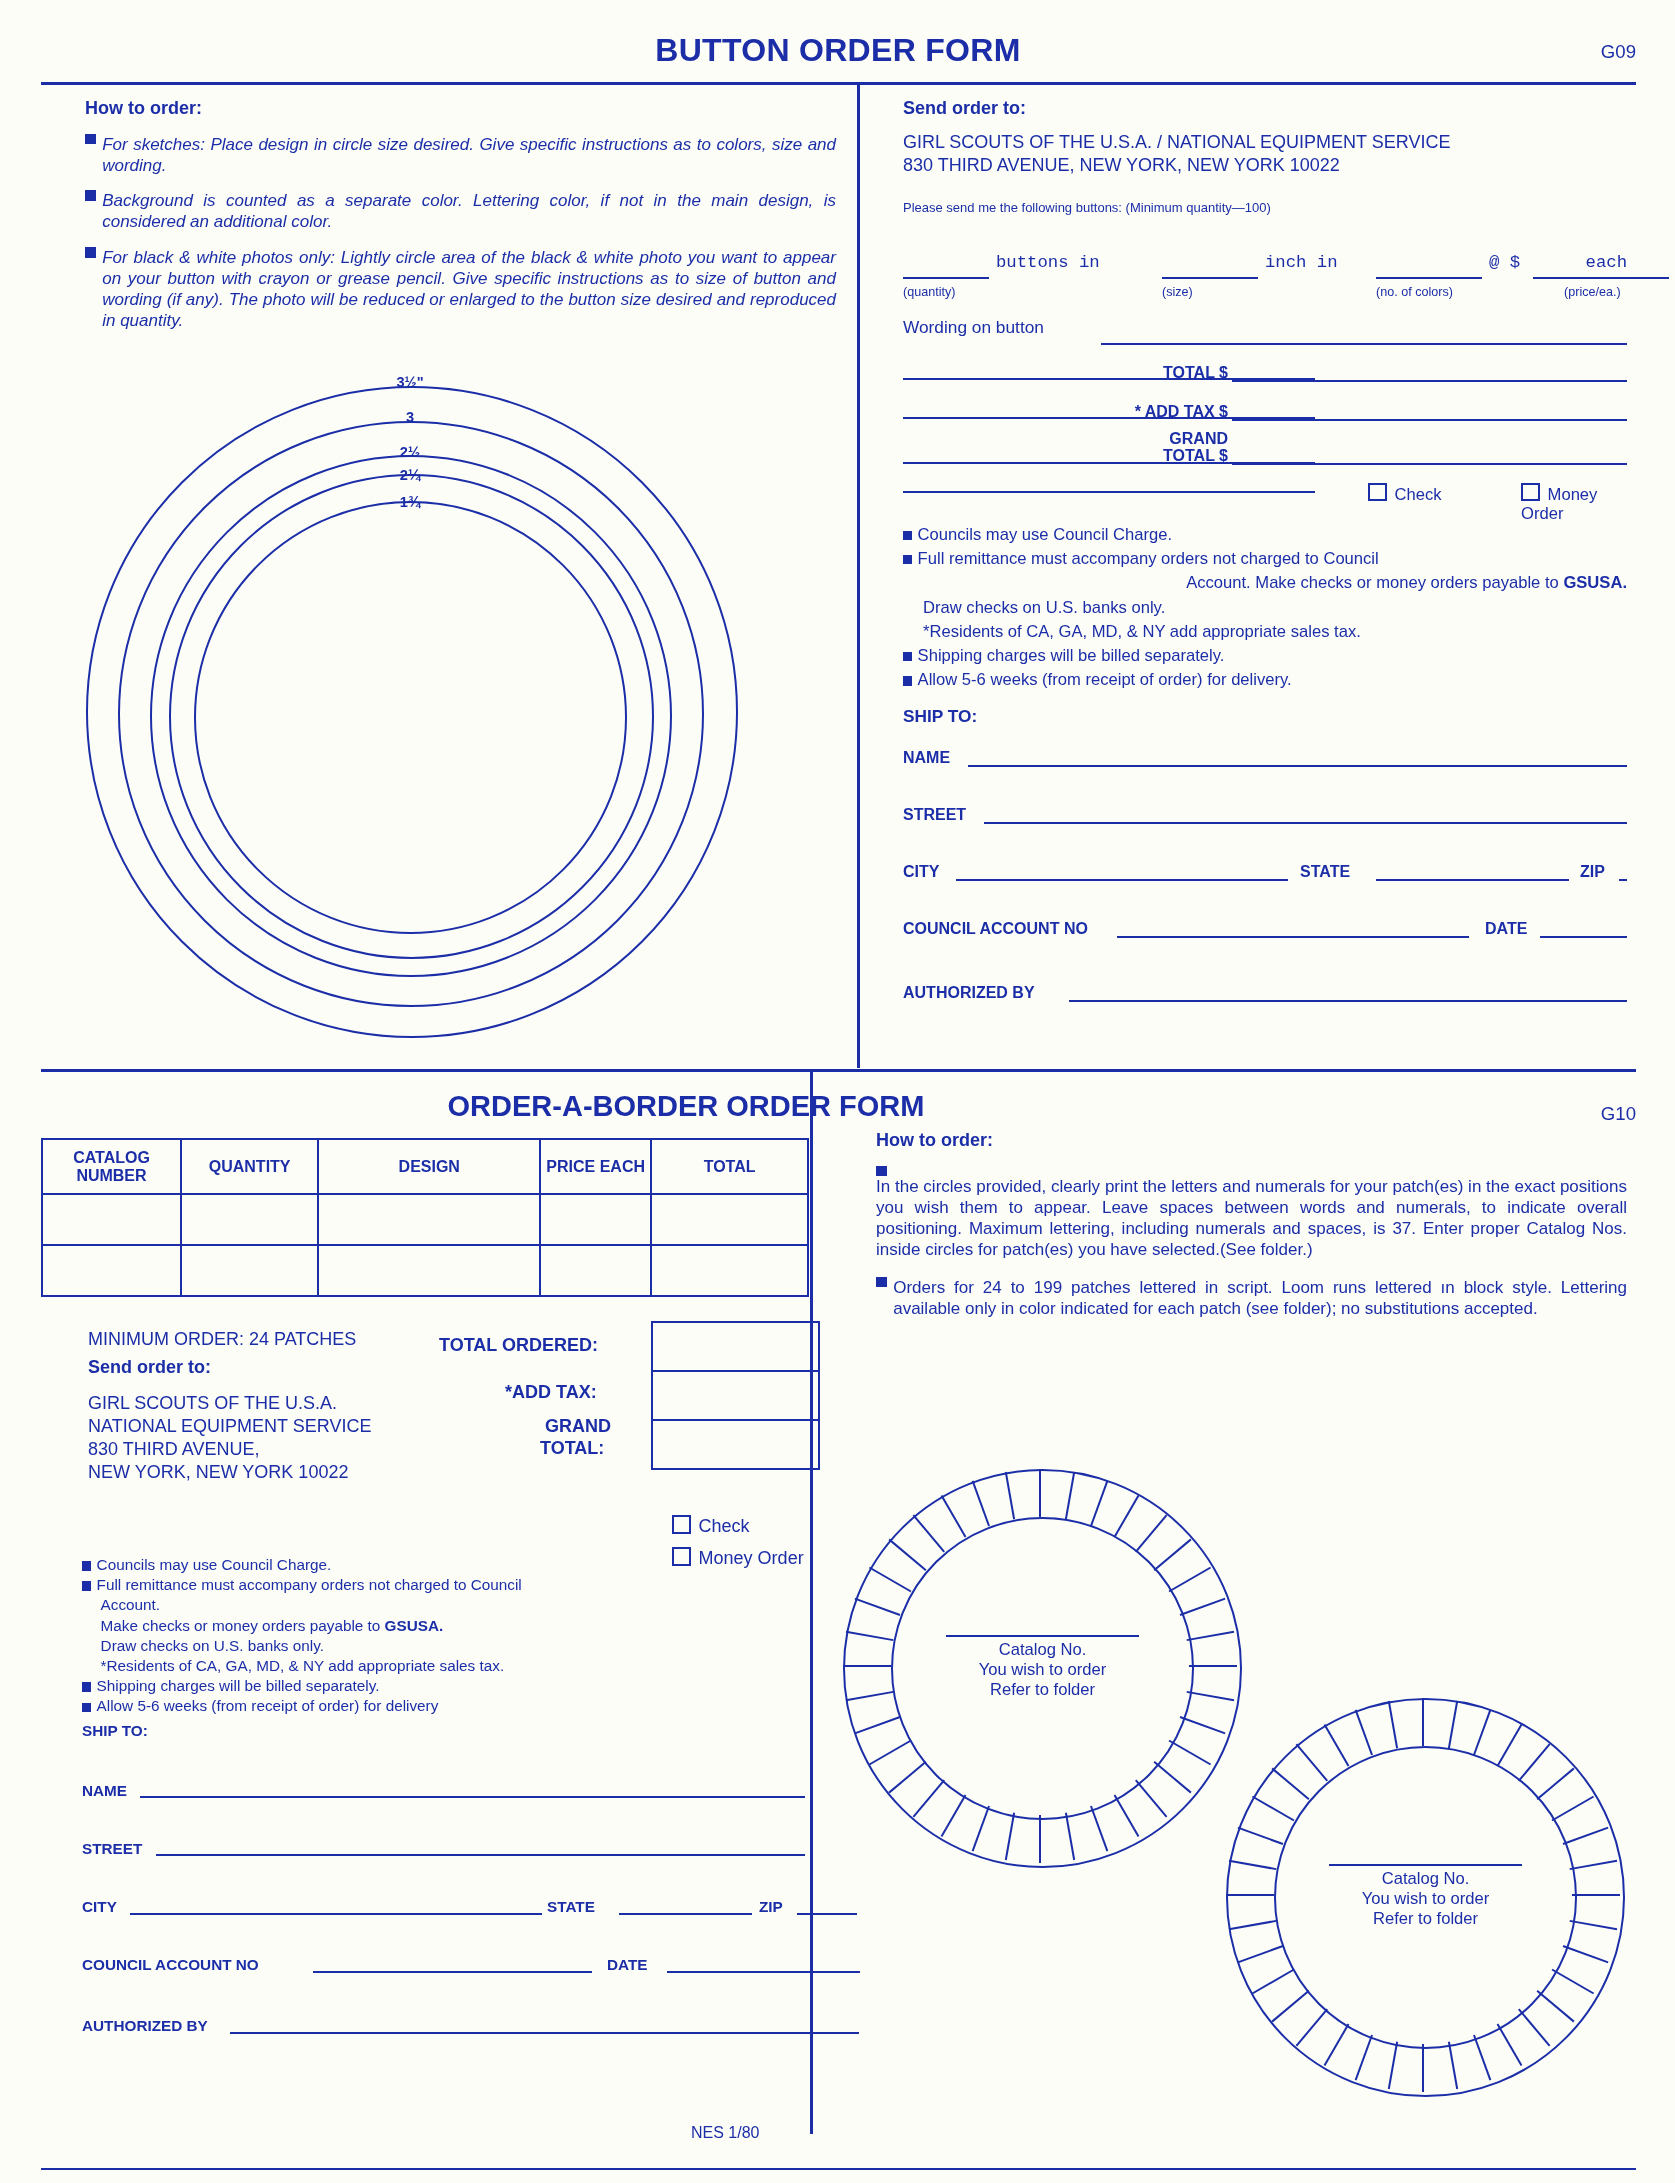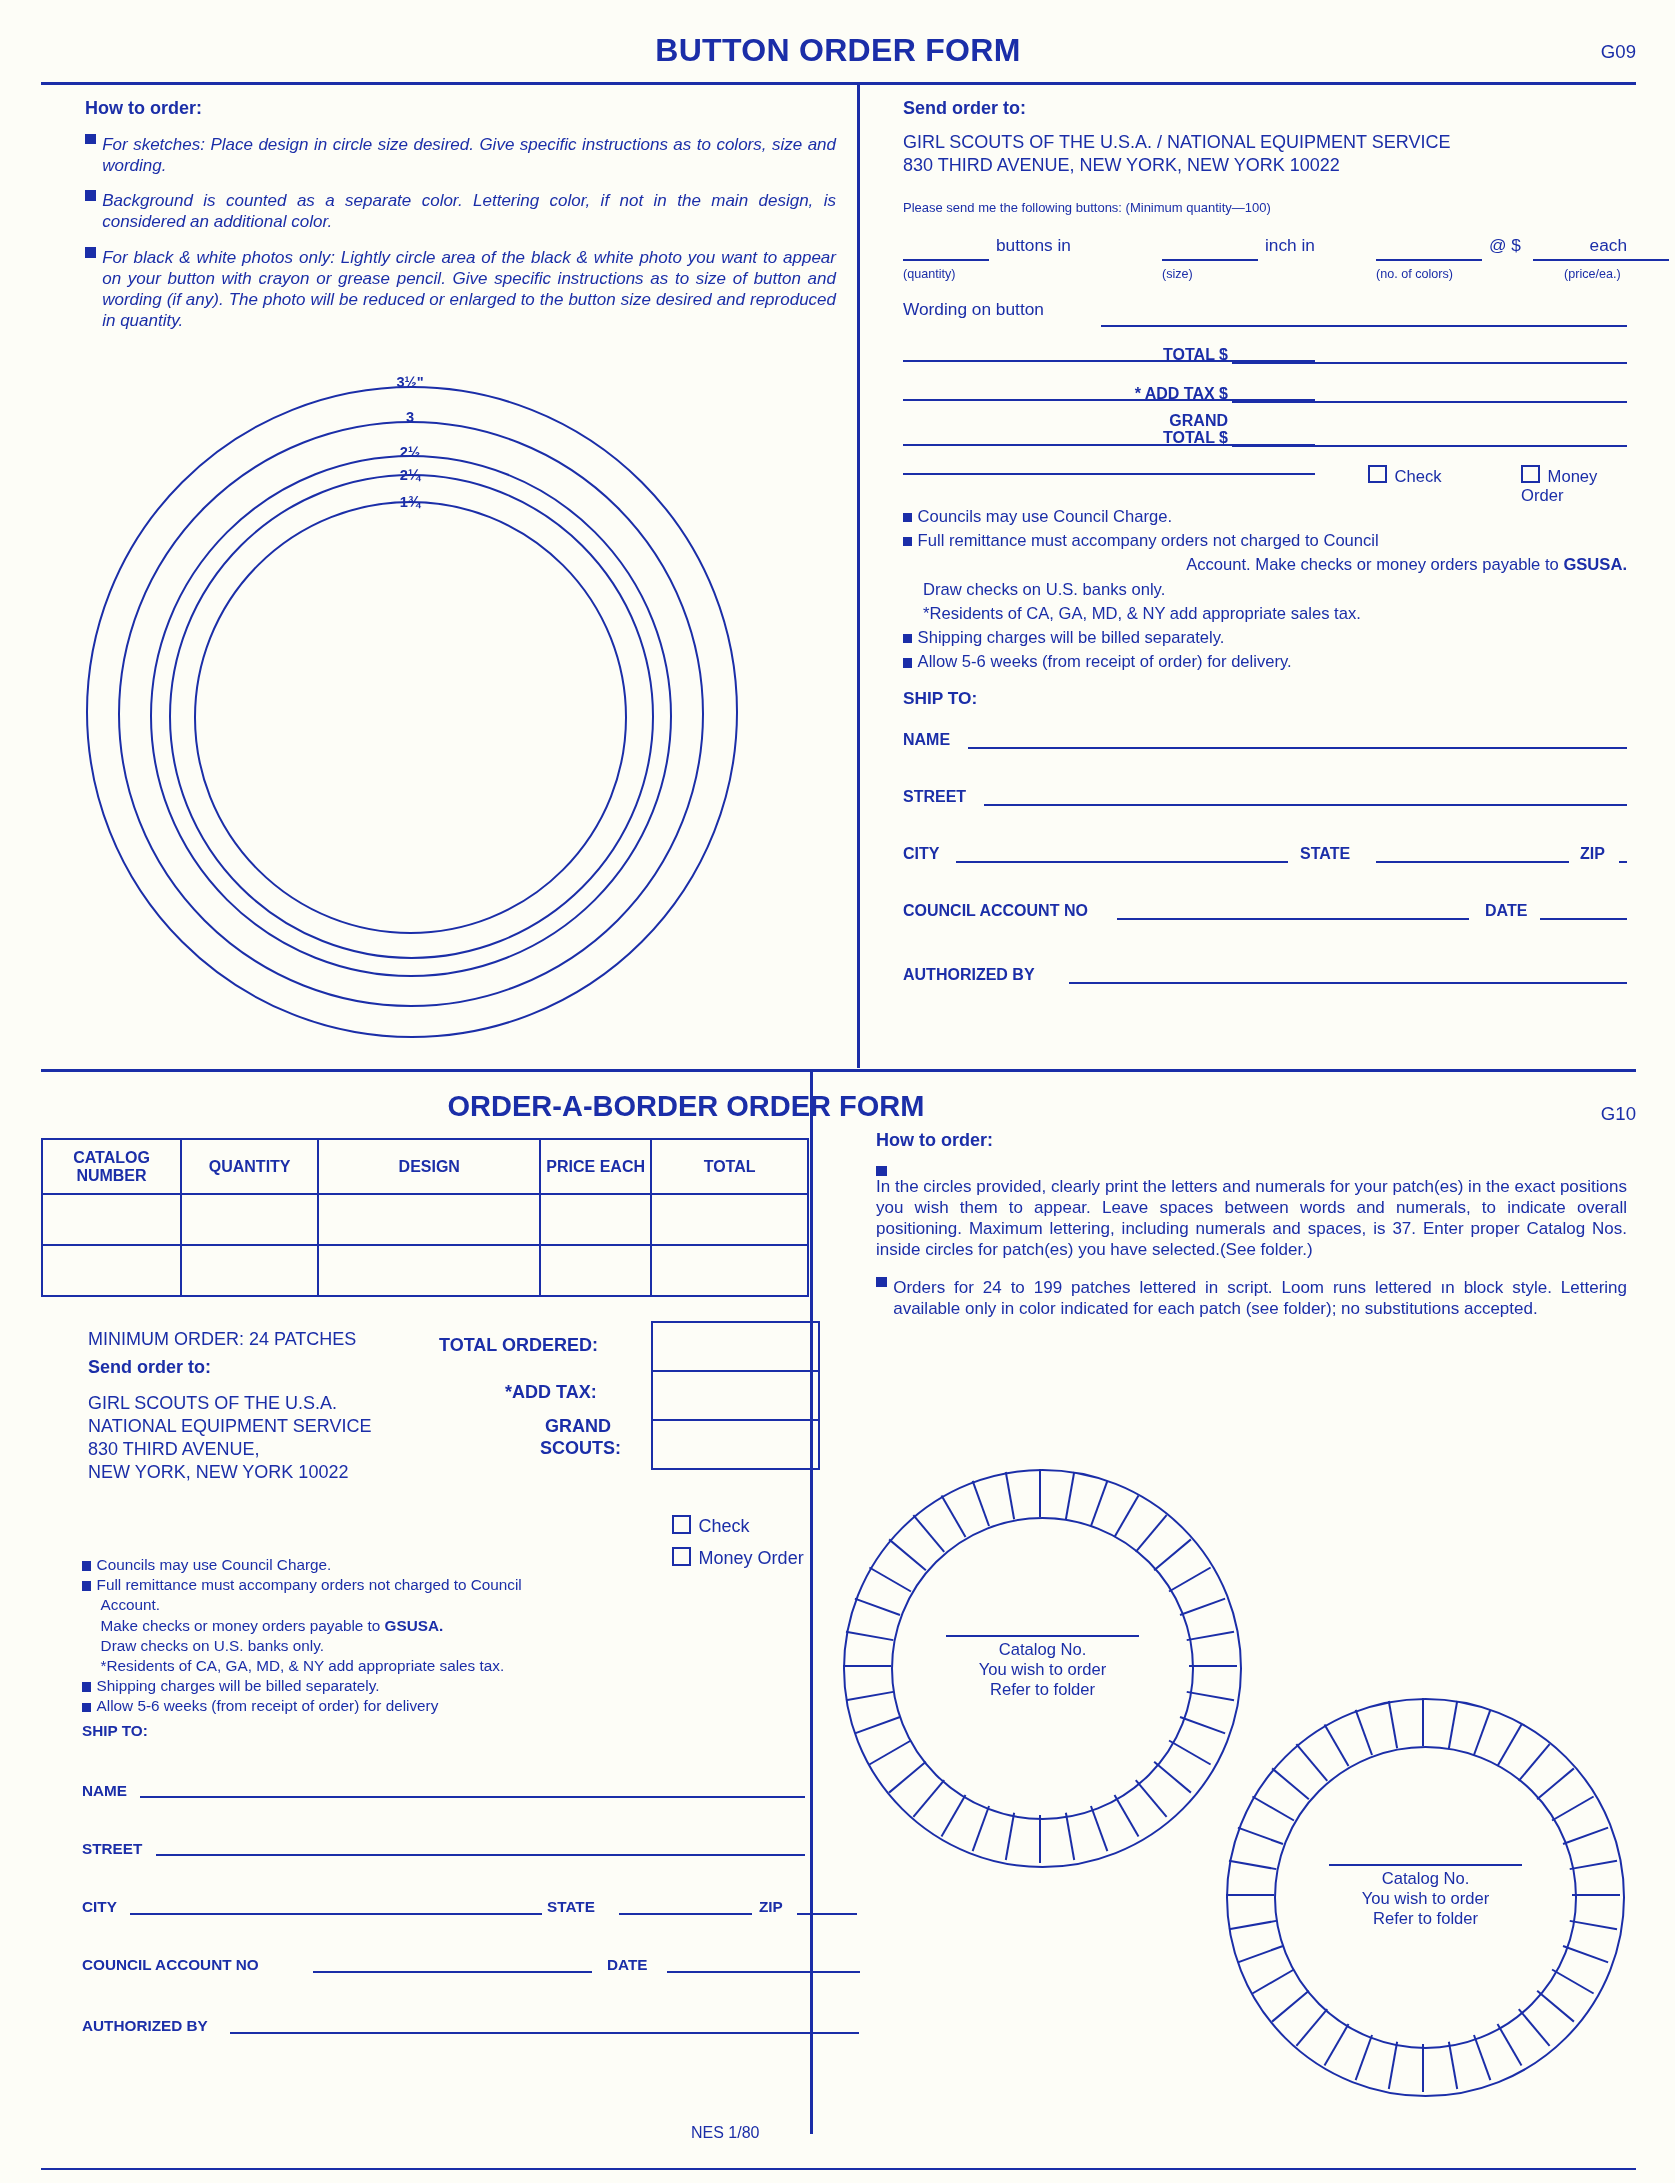--- a/index.html
+++ b/index.html
@@ -36,21 +36,21 @@
   #howto-left .para .txt{flex:1;text-align:justify;font-style:italic;}
   
   #circles{position:absolute;left:86px;top:369px;width:665px;height:665px;}
   #circles .ring{position:absolute;border:2px solid #1b2ea8;border-radius:50%;}
   .ring-label{position:absolute;font-size:14.6px;font-weight:bold;transform:translateX(-50%);}
   
   #send-to{position:absolute;left:903px;top:98px;width:724px;}
   #send-to .title{font-size:18px;font-weight:bold;}
   #send-to .addr{font-size:18px;line-height:1.3;margin-top:12px;}
   #send-to .please{font-size:13px;margin-top:22.6px;}
-  .qline{position:relative;height:35px;margin-top:17px;}
+  .qline{position:relative;height:35px;margin-top:35px;font-family:Liberation Mono, monospace;}
   .qline .seg{position:absolute;border-bottom:2px solid #1b2ea8;height:26.6px;}
   .qline .lbl{position:absolute;top:2.7px;font-size:17.3px;}
   .subs{position:relative;height:18.6px;font-size:12.6px;}
   .subs span{position:absolute;}
   .wording{position:relative;margin-top:10.6px;height:36px;font-size:17.3px;}
   .totrow{position:relative;height:37px;}
   .totrow .tl{position:absolute;right:724px;font-size:16px;font-weight:bold;white-space:nowrap;}
   .cb{display:inline-block;width:14.6px;height:14.6px;border:2px solid #1b2ea8;vertical-align:-2px;margin-right:8px;}
   .bullets{font-size:16.6px;line-height:1.3;}
   .bullets .b{margin-top:2.7px;}
@@ -252,21 +252,21 @@
     </table>
 
   <div style="position:absolute;left:651px;top:1321px;">
     <div class="tot-box"></div>
     <div class="tot-box" style="margin-top:-2px;"></div>
     <div class="tot-box" style="margin-top:-2px;"></div>
   </div>
   <div style="position:absolute;left:439px;top:1335px;font-size:18px;font-weight:bold;">TOTAL ORDERED:</div>
   <div style="position:absolute;left:505px;top:1382px;font-size:18px;font-weight:bold;">*ADD TAX:</div>
   <div style="position:absolute;left:545px;top:1416px;font-size:18px;font-weight:bold;">GRAND</div>
-  <div style="position:absolute;left:540px;top:1438px;font-size:18px;font-weight:bold;">SCOUTS:</div>
+  <div style="position:absolute;left:540px;top:1438px;font-size:18px;font-weight:bold;">TOTAL:</div>
 
   <div id="bl">
     <div style="position:absolute;left:47px;top:-6.6px;font-size:18px;">MINIMUM ORDER: 24 PATCHES</div>
     <div style="position:absolute;left:47px;top:21px;font-size:18px;font-weight:bold;">Send order to:</div>
     <div style="position:absolute;left:47px;top:56px;font-size:18px;line-height:1.28;">
       <div>GIRL SCOUTS OF THE U.S.A.</div>
       <div>NATIONAL EQUIPMENT SERVICE</div>
       <div>830 THIRD AVENUE,</div>
       <div>NEW YORK, NEW YORK 10022</div>
     </div>

